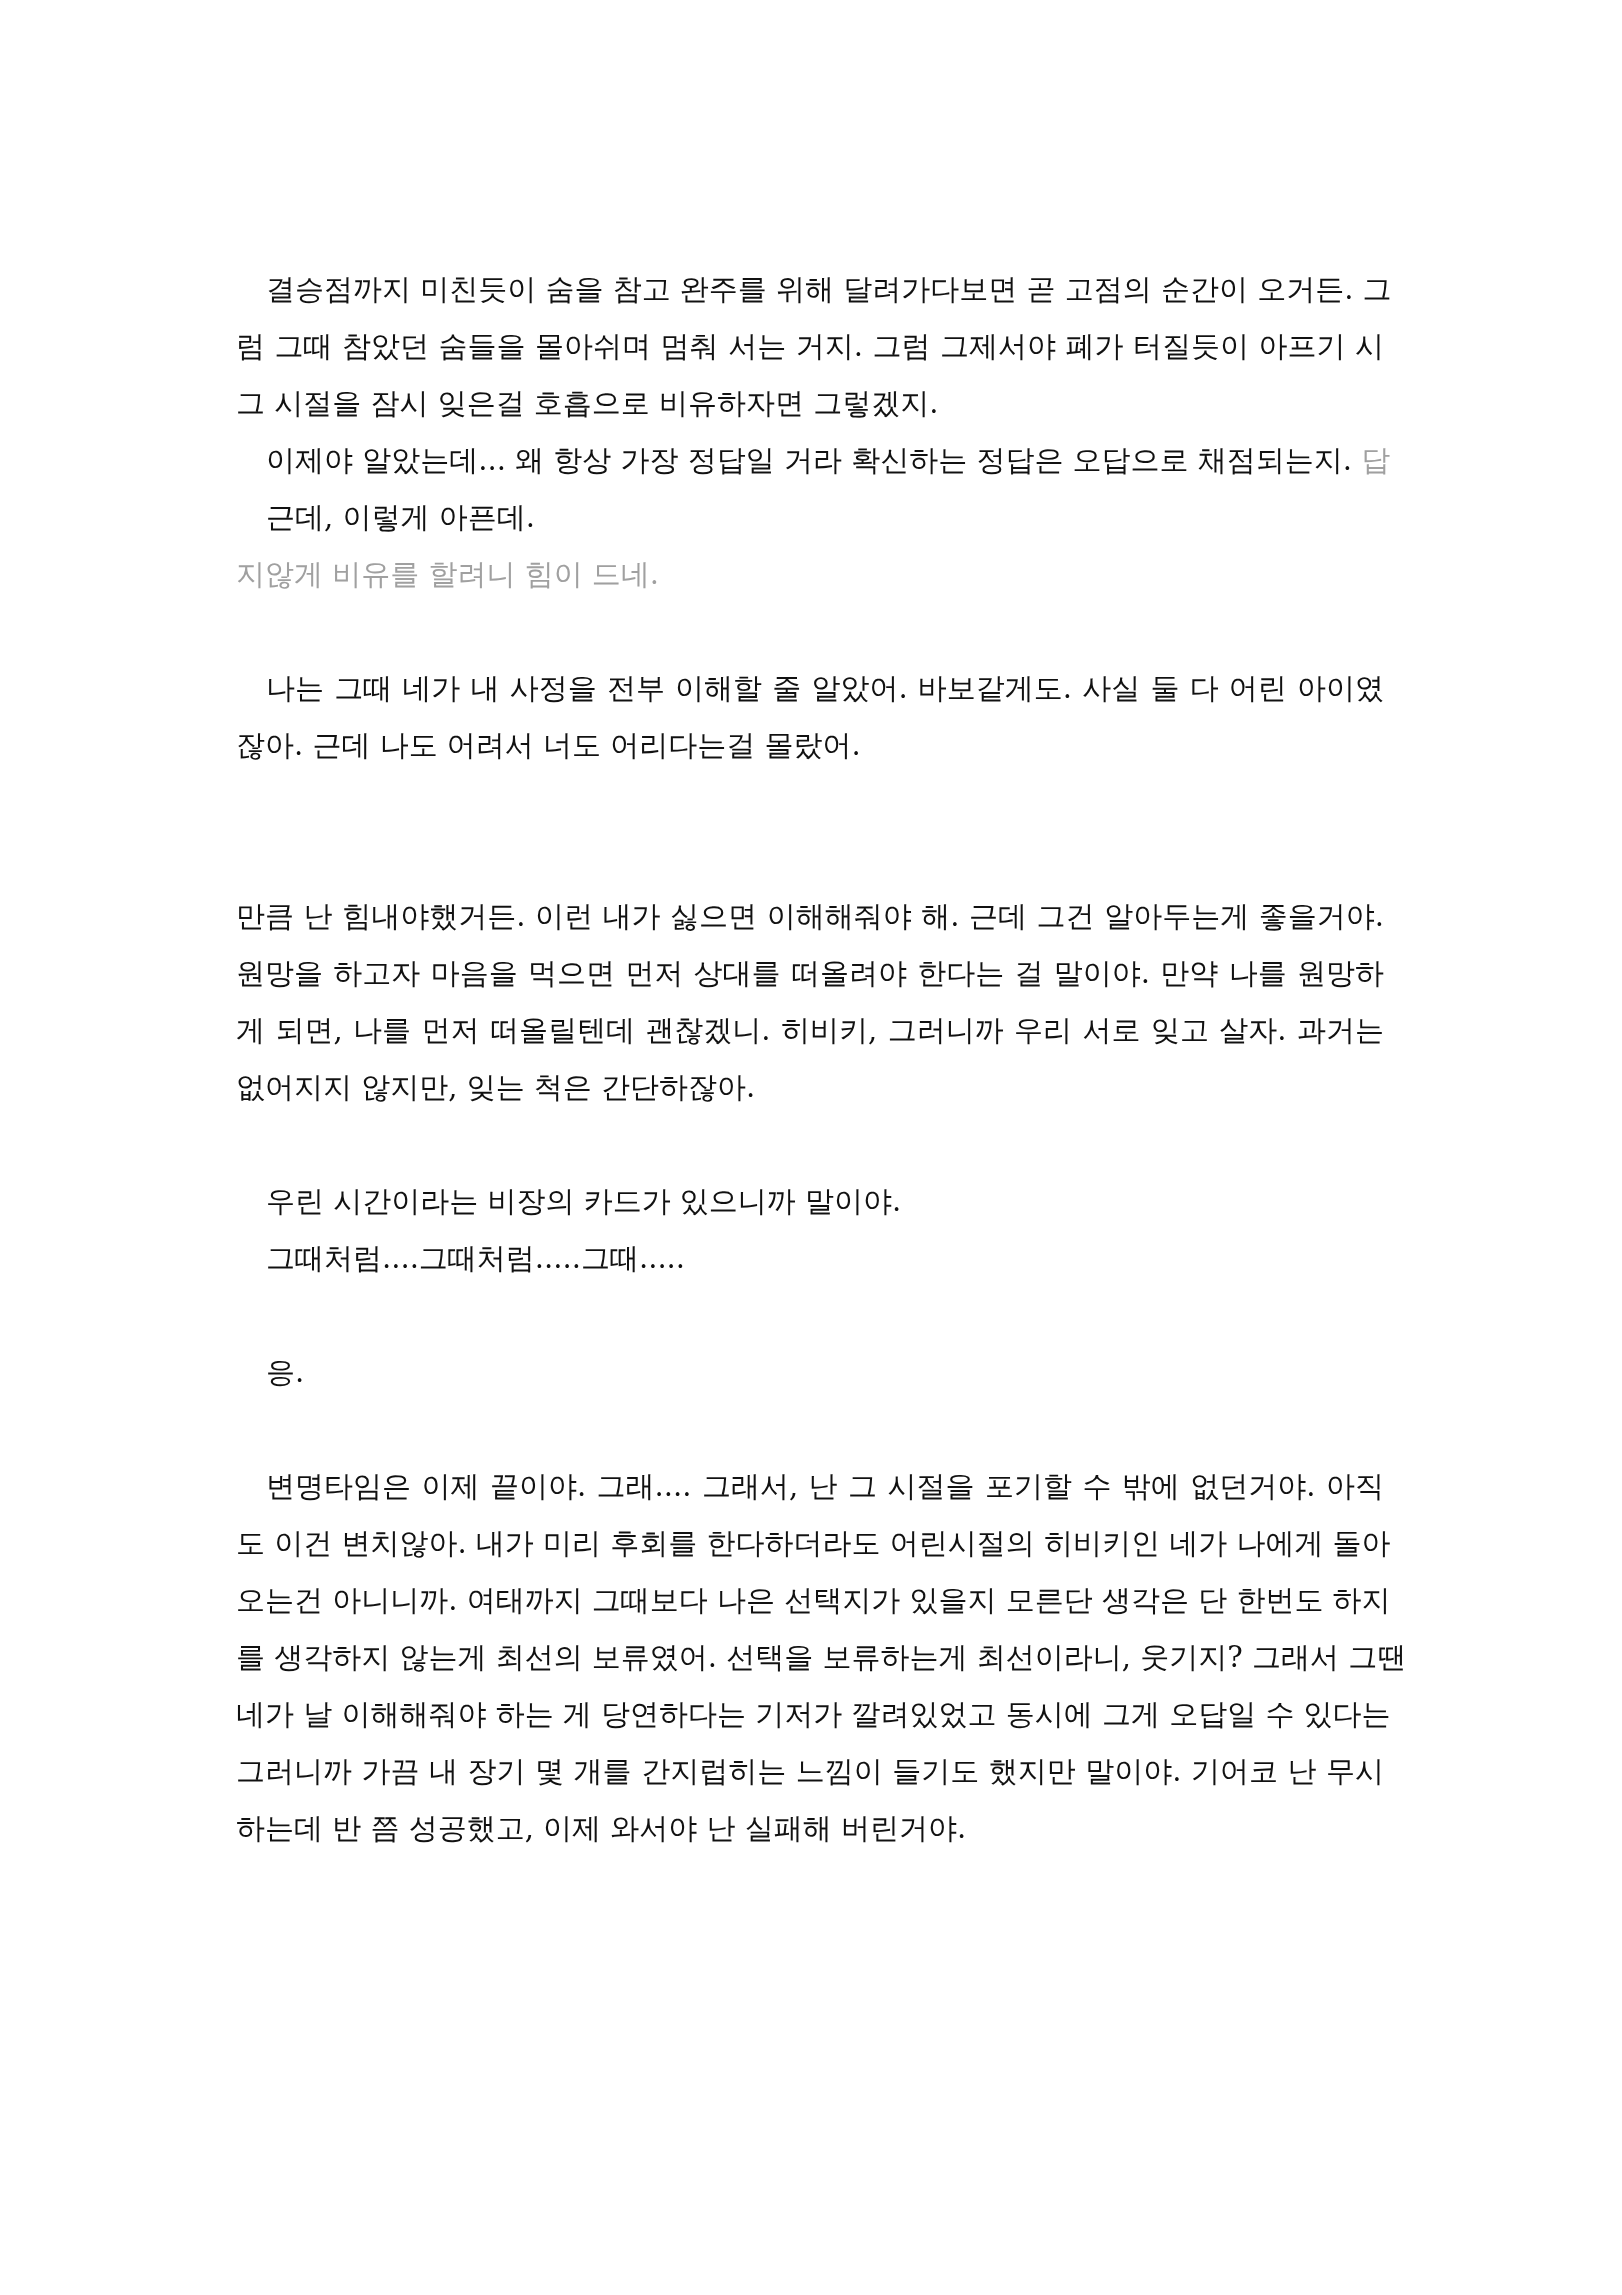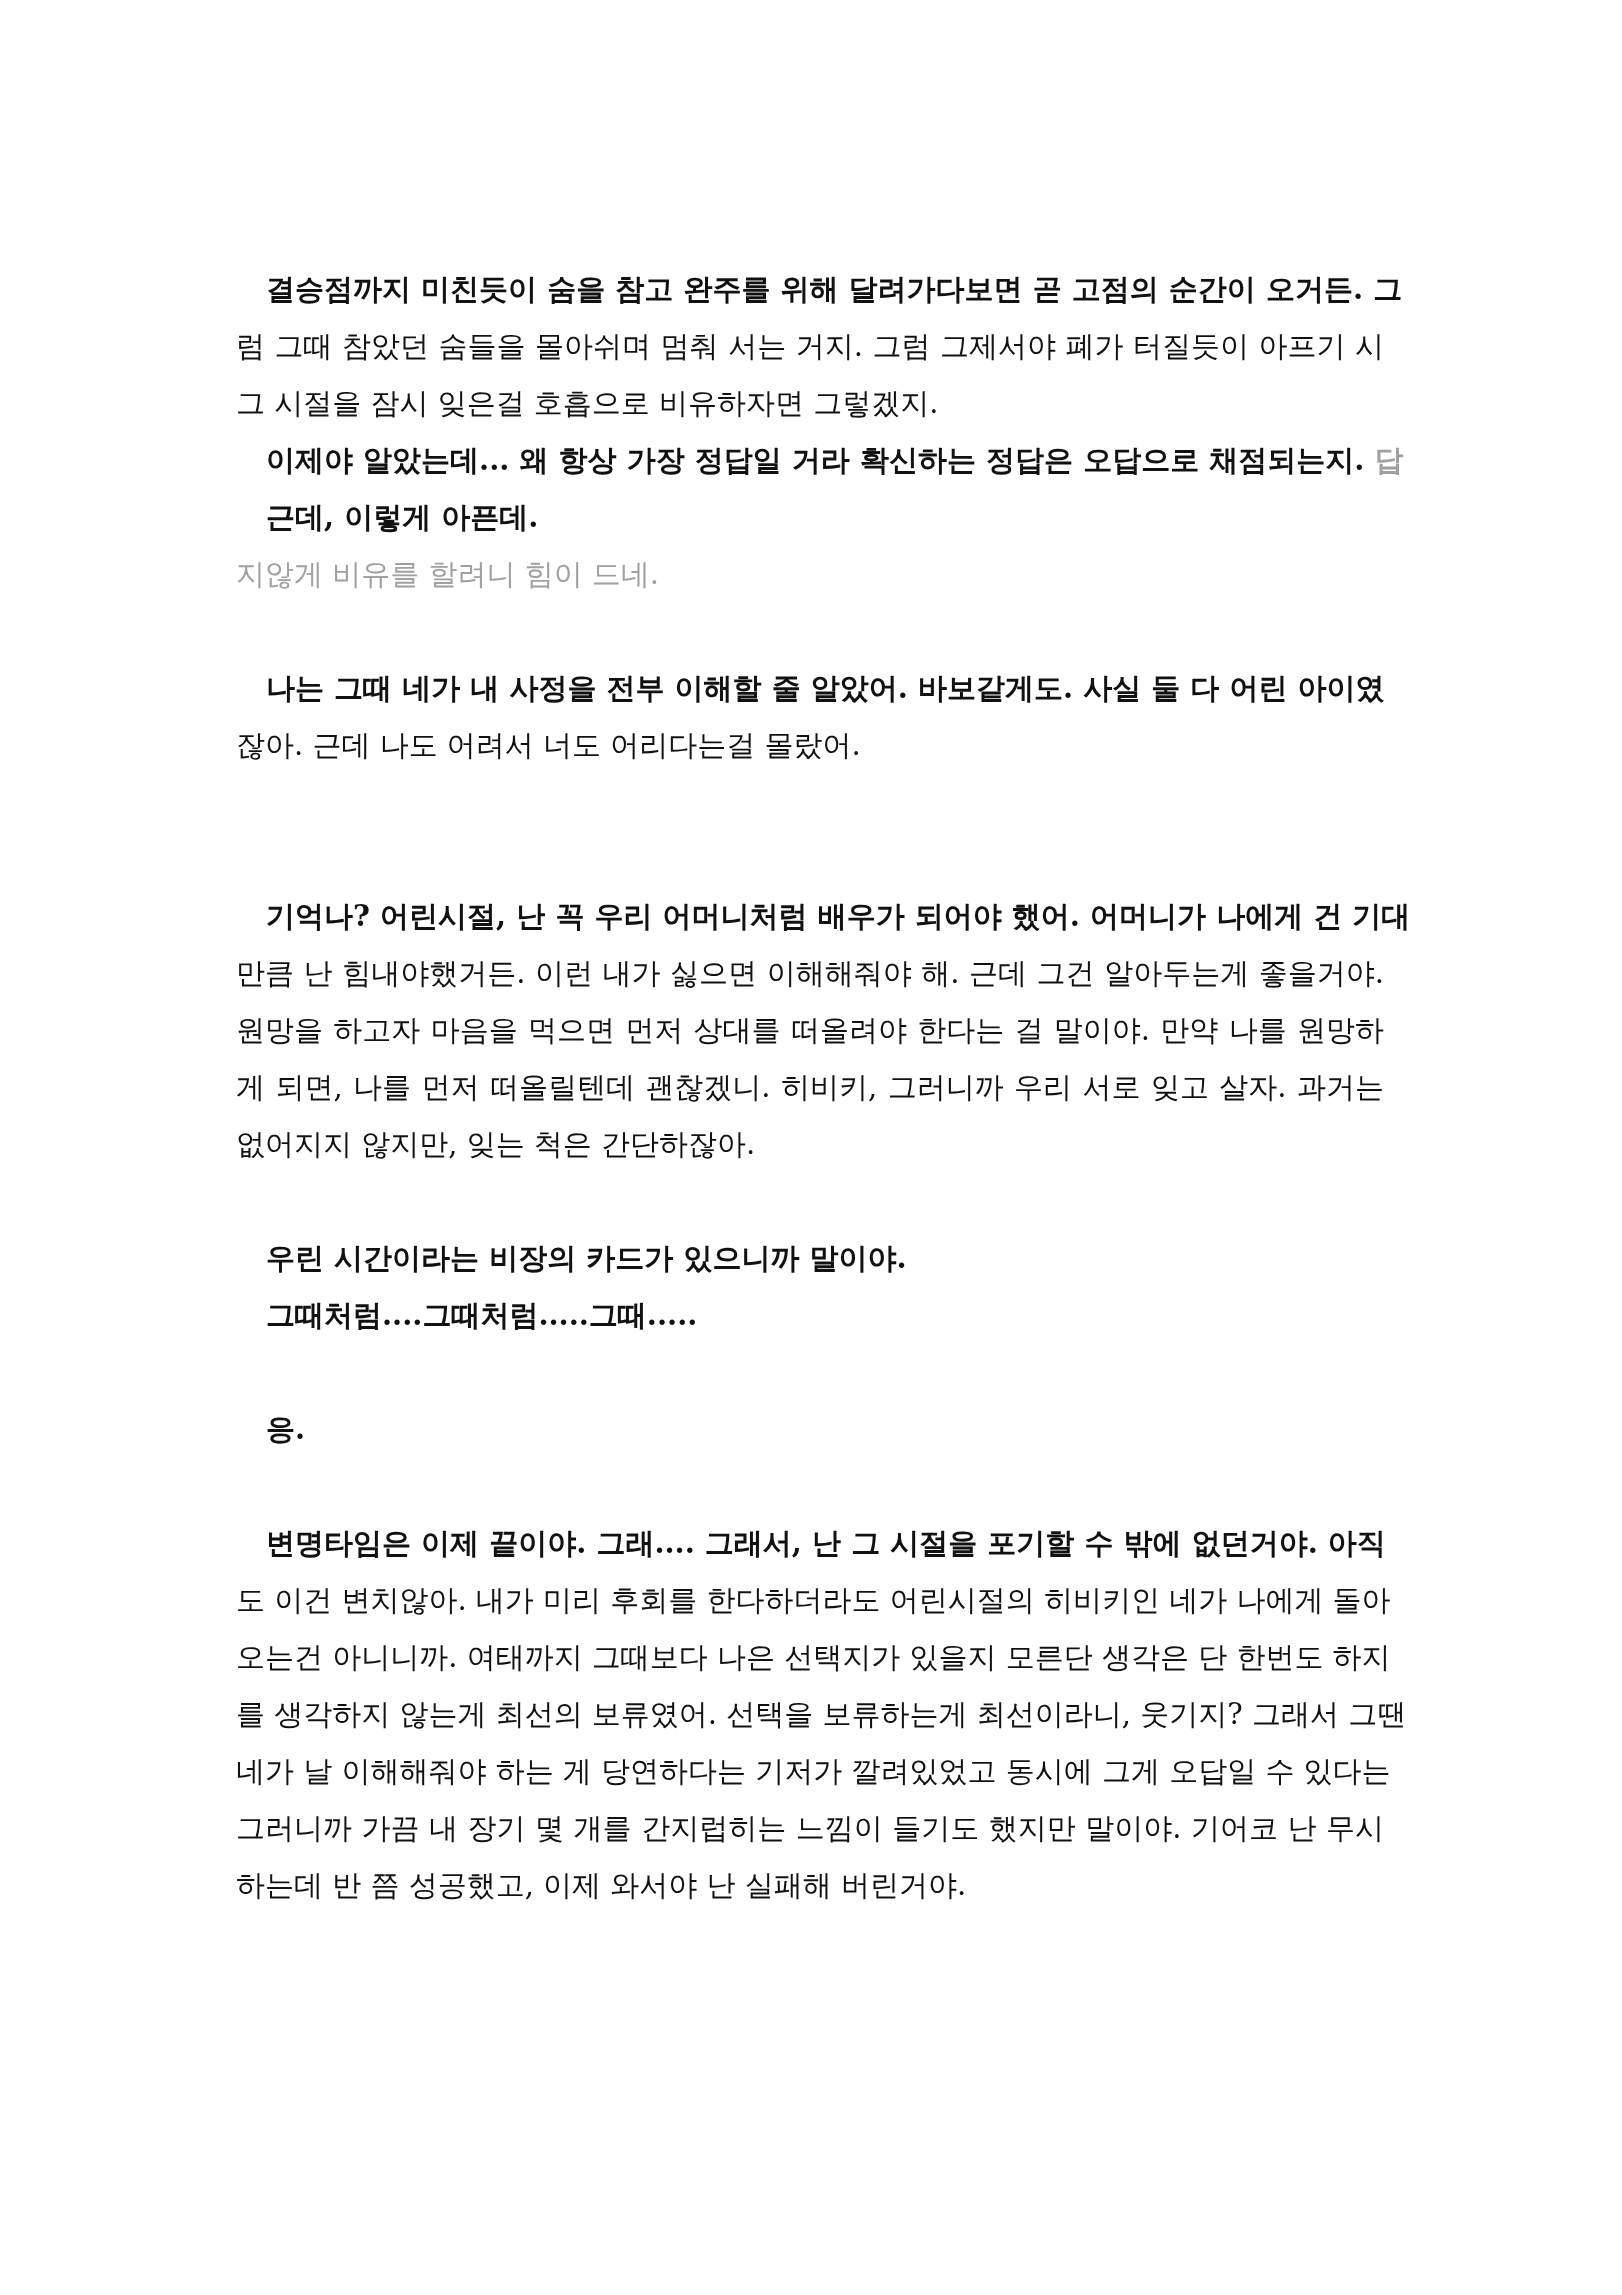--- a/index.html
+++ b/index.html
@@ -28,21 +28,20 @@
       white-space: nowrap;
       text-align: justify;
       text-align-last: justify;
       letter-spacing: 0px;
     }
     .line.last {
       text-align-last: left;
     }
     .line.indent {
       padding-left: 30px;
-      font-weight: bold;
     }
     .line.blank {
       height: 57px;
     }
     .muted {
       color: #a0a0a0;
     }
   </style>
 </head>
 <body>
@@ -62,21 +61,20 @@
   <div class="line last muted">지않게 비유를 할려니 힘이 드네.</div>
 
   <div class="line blank"></div>
 
   <div class="line indent">나는 그때 네가 내 사정을 전부 이해할 줄 알았어. 바보같게도. 사실 둘 다 어린 아이였</div>
   <div class="line last">잖아. 근데 나도 어려서 너도 어리다는걸 몰랐어.</div>
 
   <div class="line blank"></div>
   <div class="line blank"></div>
 
-  <div class="line indent">기억나? 어린시절, 난 꼭 우리 어머니처럼 배우가 되어야 했어. 어머니가 나에게 건 기대</div>
   <div class="line">만큼 난 힘내야했거든. 이런 내가 싫으면 이해해줘야 해. 근데 그건 알아두는게 좋을거야.</div>
   <div class="line">원망을 하고자 마음을 먹으면 먼저 상대를 떠올려야 한다는 걸 말이야. 만약 나를 원망하</div>
   <div class="line">게 되면, 나를 먼저 떠올릴텐데 괜찮겠니. 히비키, 그러니까 우리 서로 잊고 살자. 과거는</div>
   <div class="line last">없어지지 않지만, 잊는 척은 간단하잖아.</div>
 
   <div class="line blank"></div>
 
   <div class="line indent last">우린 시간이라는 비장의 카드가 있으니까 말이야.</div>
   <div class="line indent last">그때처럼....그때처럼.....그때.....</div>
 

